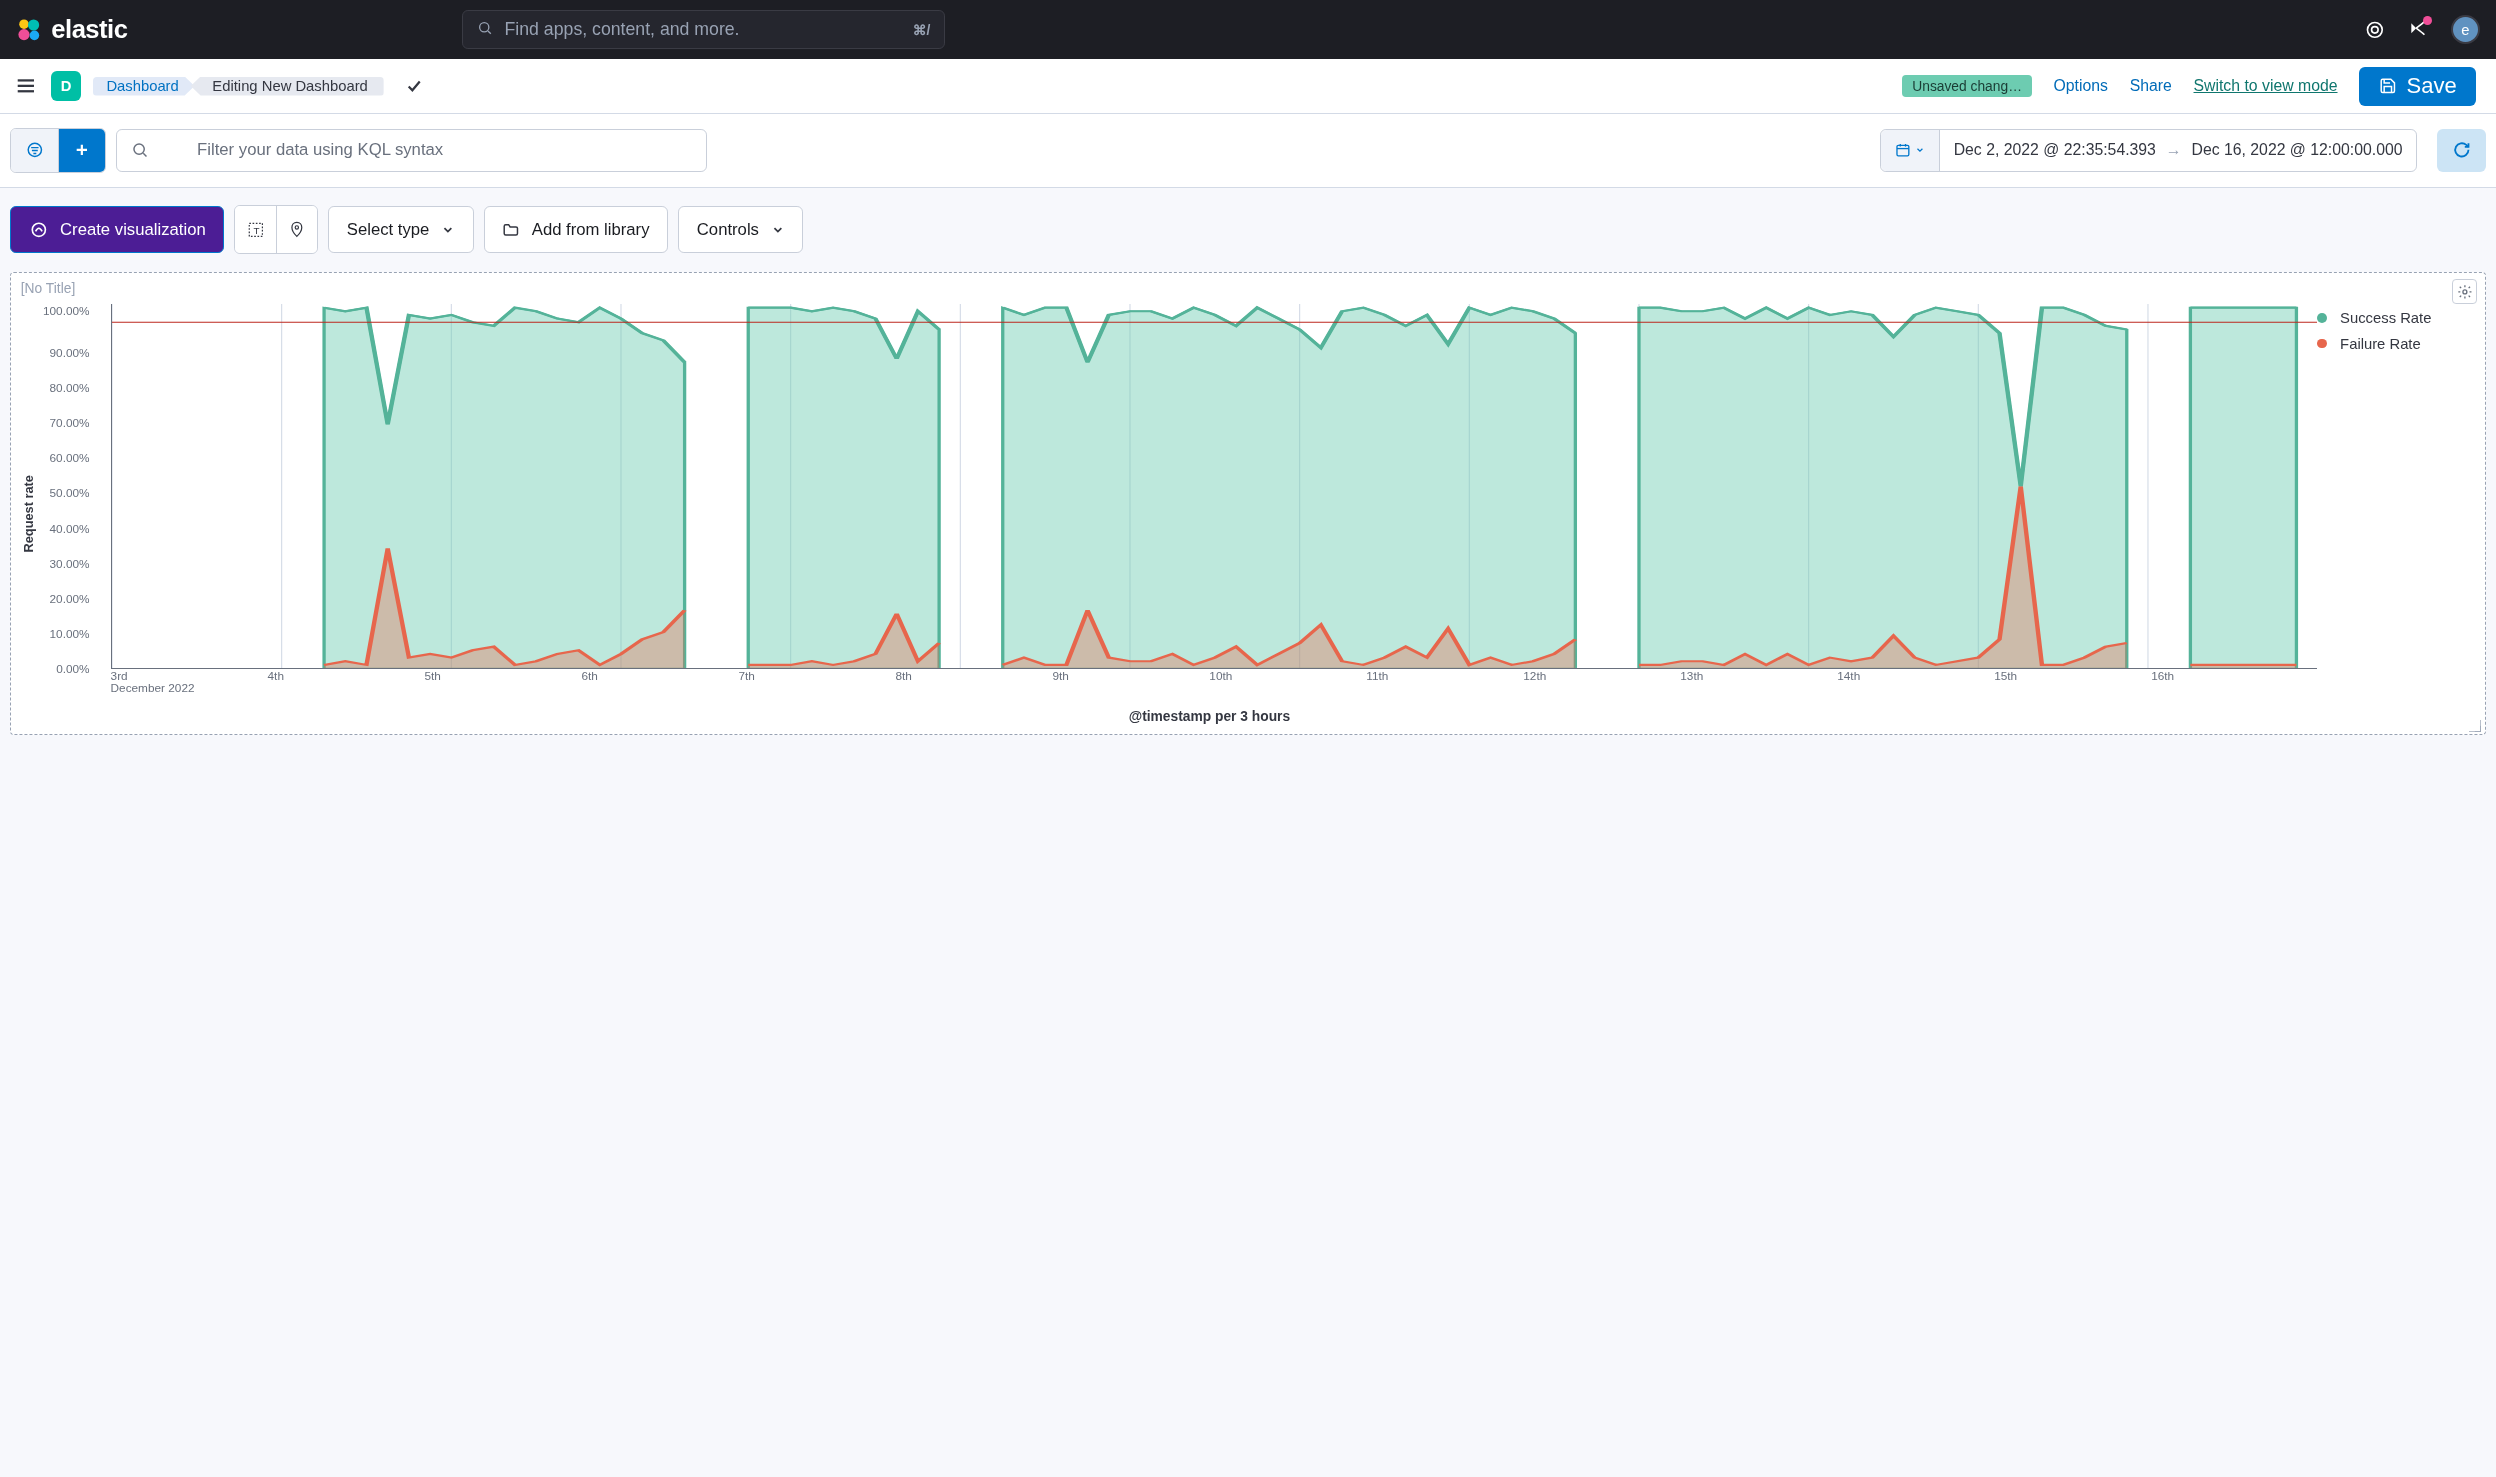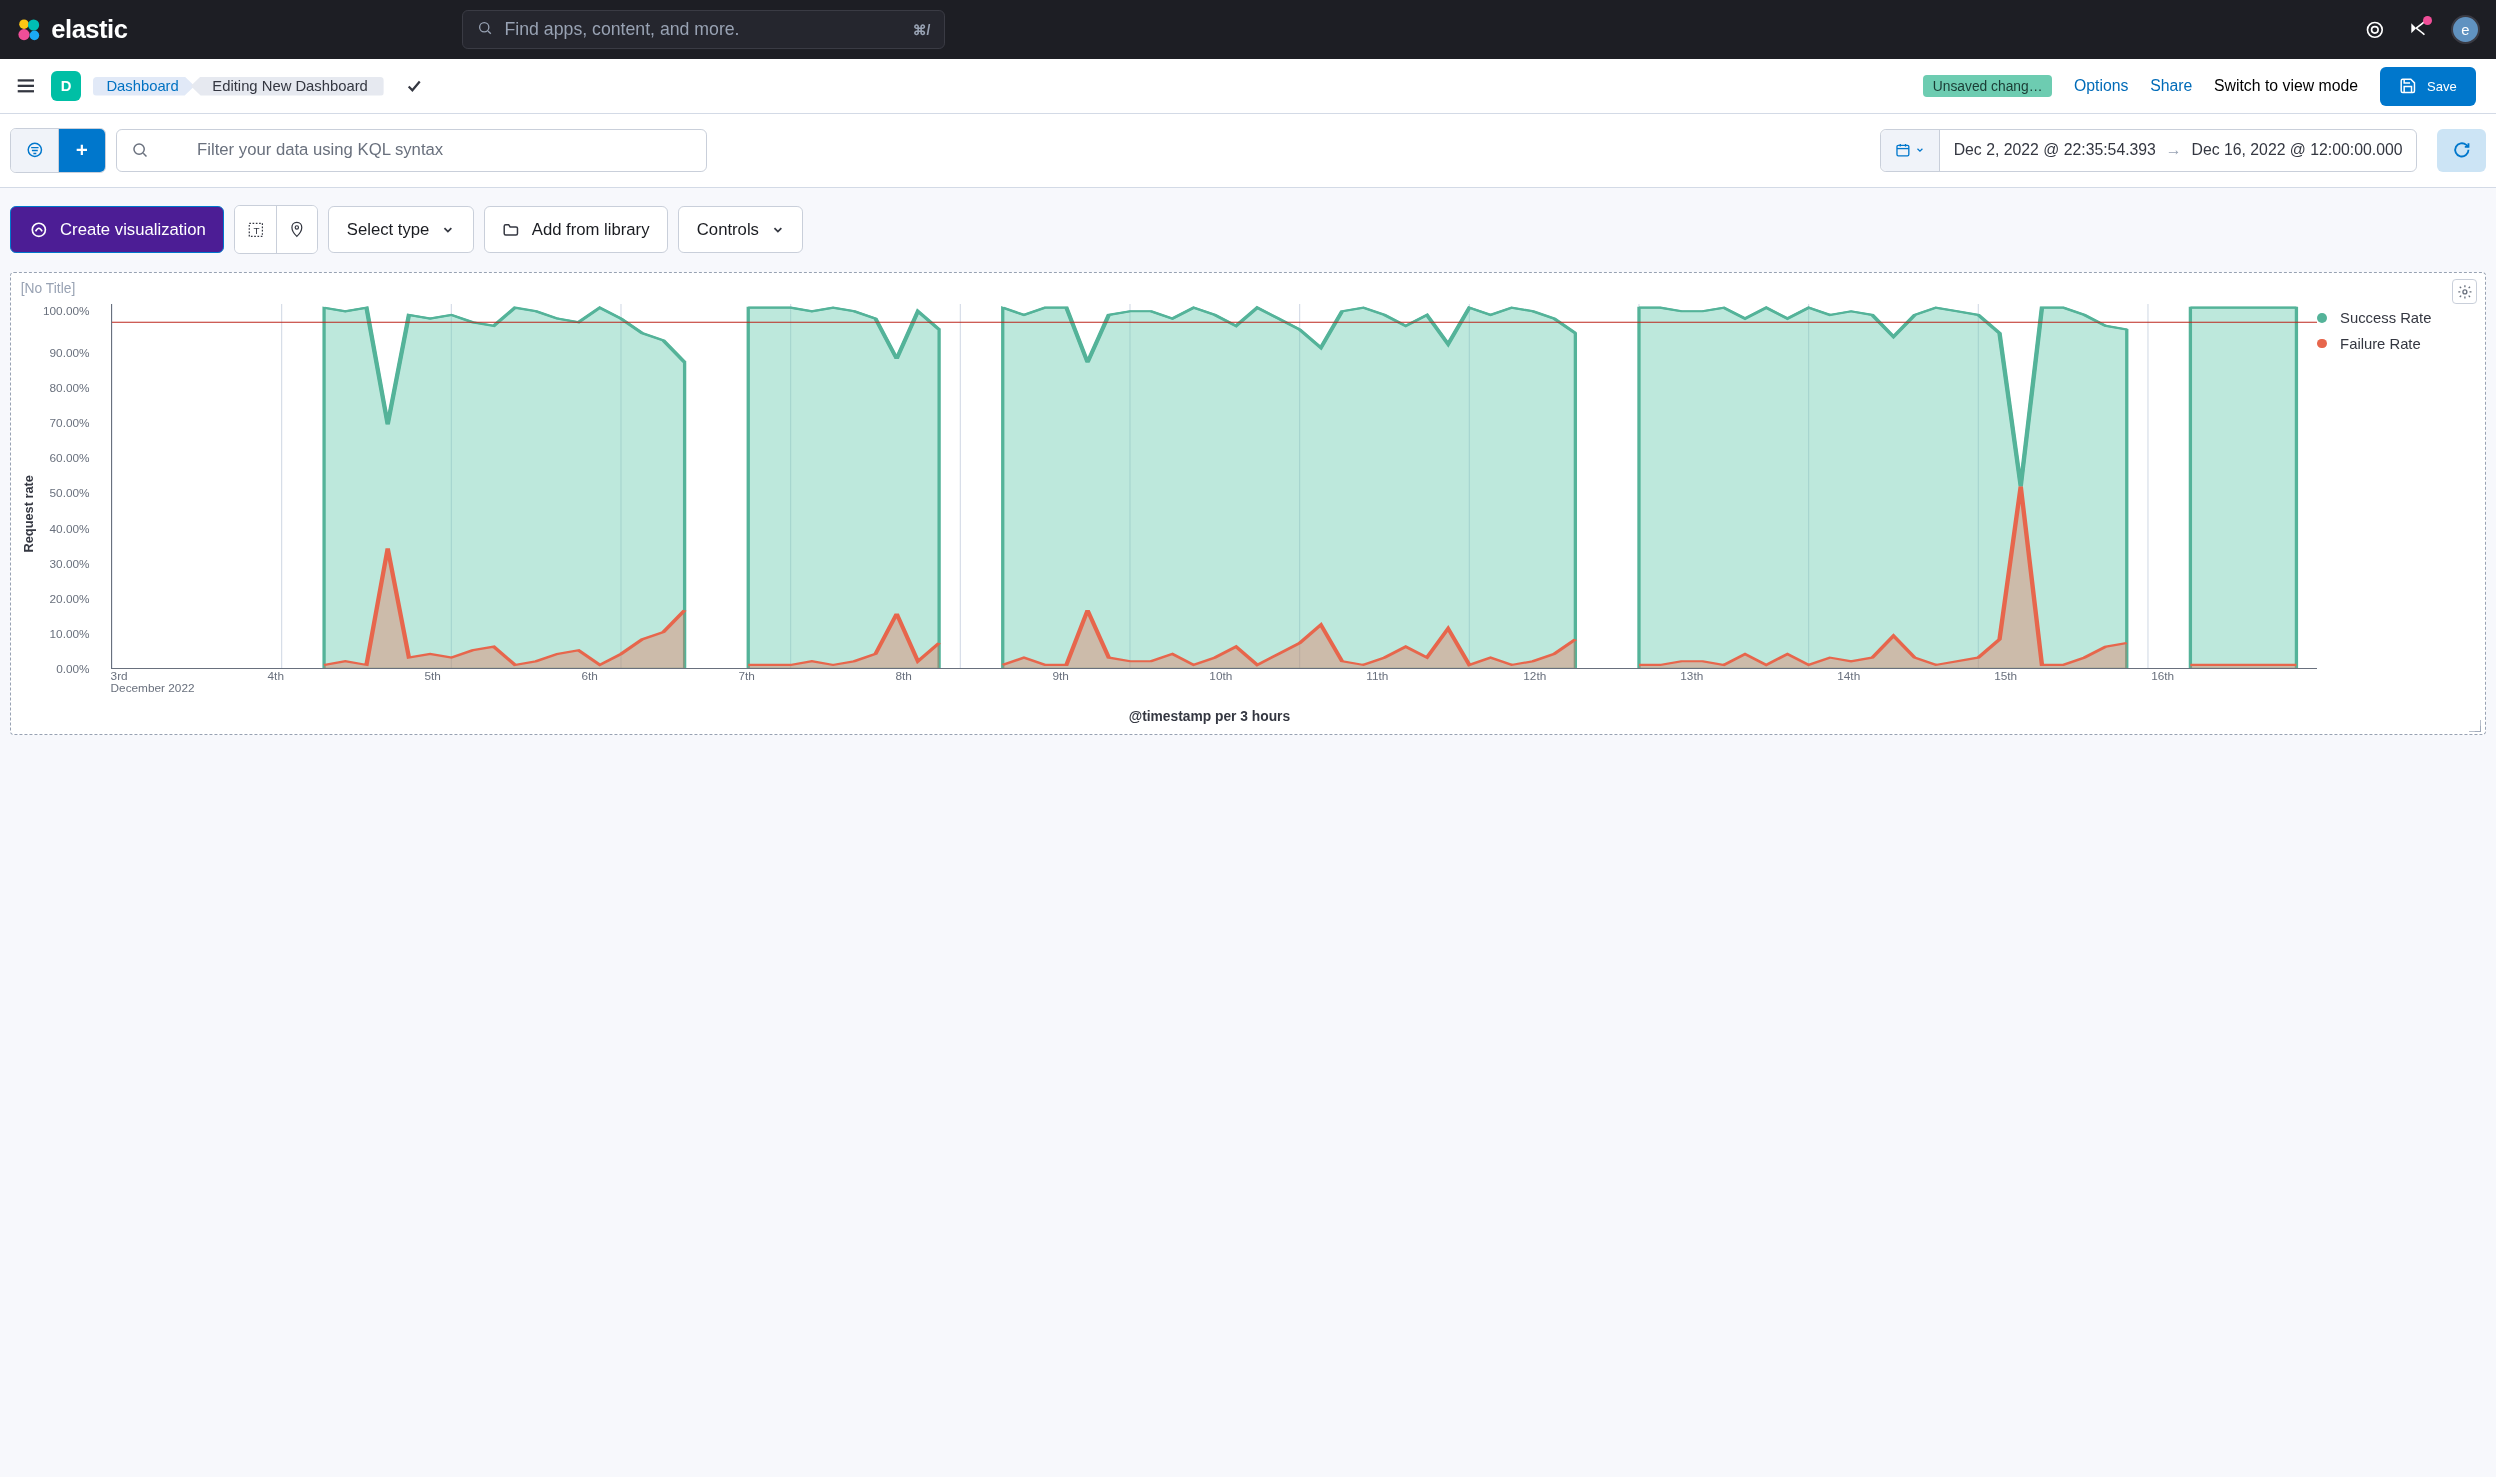--- a/index.html
+++ b/index.html
@@ -72,22 +72,22 @@
     color: #343741;
     border-radius: 3.9px 0 0 3.9px;
     clip-path: polygon(0 0, calc(100% - 9.9px) 0, 100% 50%, calc(100% - 9.9px) 100%, 0 100%);
   }
   .crumb.first { background: #e1e9f7; color: #0071c2; padding-left: 13.8px; clip-path: polygon(0 0, calc(100% - 9.9px) 0, 100% 50%, calc(100% - 9.9px) 100%, 0 100%); }
   .crumb.last { clip-path: polygon(9.9px 0, 100% 0, 100% 100%, 9.9px 100%, 0 50%); margin-left: -3.9px; padding-left: 21.7px; border-radius: 0 3.9px 3.9px 0; }
   .crumb-check { margin-left: 9.9px; display:flex; align-items:center; }
   .appbar-right { margin-left: auto; display: flex; align-items: center; gap: 21.7px; }
   .unsaved-badge { background: #6dccb1; color: #1a3c34; padding: 3.9px 9.9px; border-radius: 3.9px; font-size: 13.8px; font-weight: 500; max-width: 148px; white-space: nowrap; overflow: hidden; text-overflow: ellipsis; }
   .link-btn { color: #006bb8; font-size: 15.8px; font-weight: 500; cursor: pointer; }
-  .link-btn.disabled { color: #000000; cursor: default; }
-  .save-btn { background: #07c; color: #fff; border-radius: 5.9px; height: 39px; padding: 0 19.7px; display: flex; align-items: center; gap: 9.9px; font-size: 13px; font-weight: 500; cursor: pointer; }
+  .link-btn.disabled { color: #0f766e; cursor: default; text-decoration: underline; }
+  .save-btn { background: #07c; color: #fff; border-radius: 5.9px; height: 39px; padding: 0 19.7px; display: flex; align-items: center; gap: 9.9px; font-size: 22px; font-weight: 500; cursor: pointer; }
 
   
   .query-bar {
     display: flex;
     align-items: center;
     padding: 13.8px 9.9px;
     gap: 9.9px;
     border-bottom: 1px solid #d3dae6;
     background: #fff;
   }

